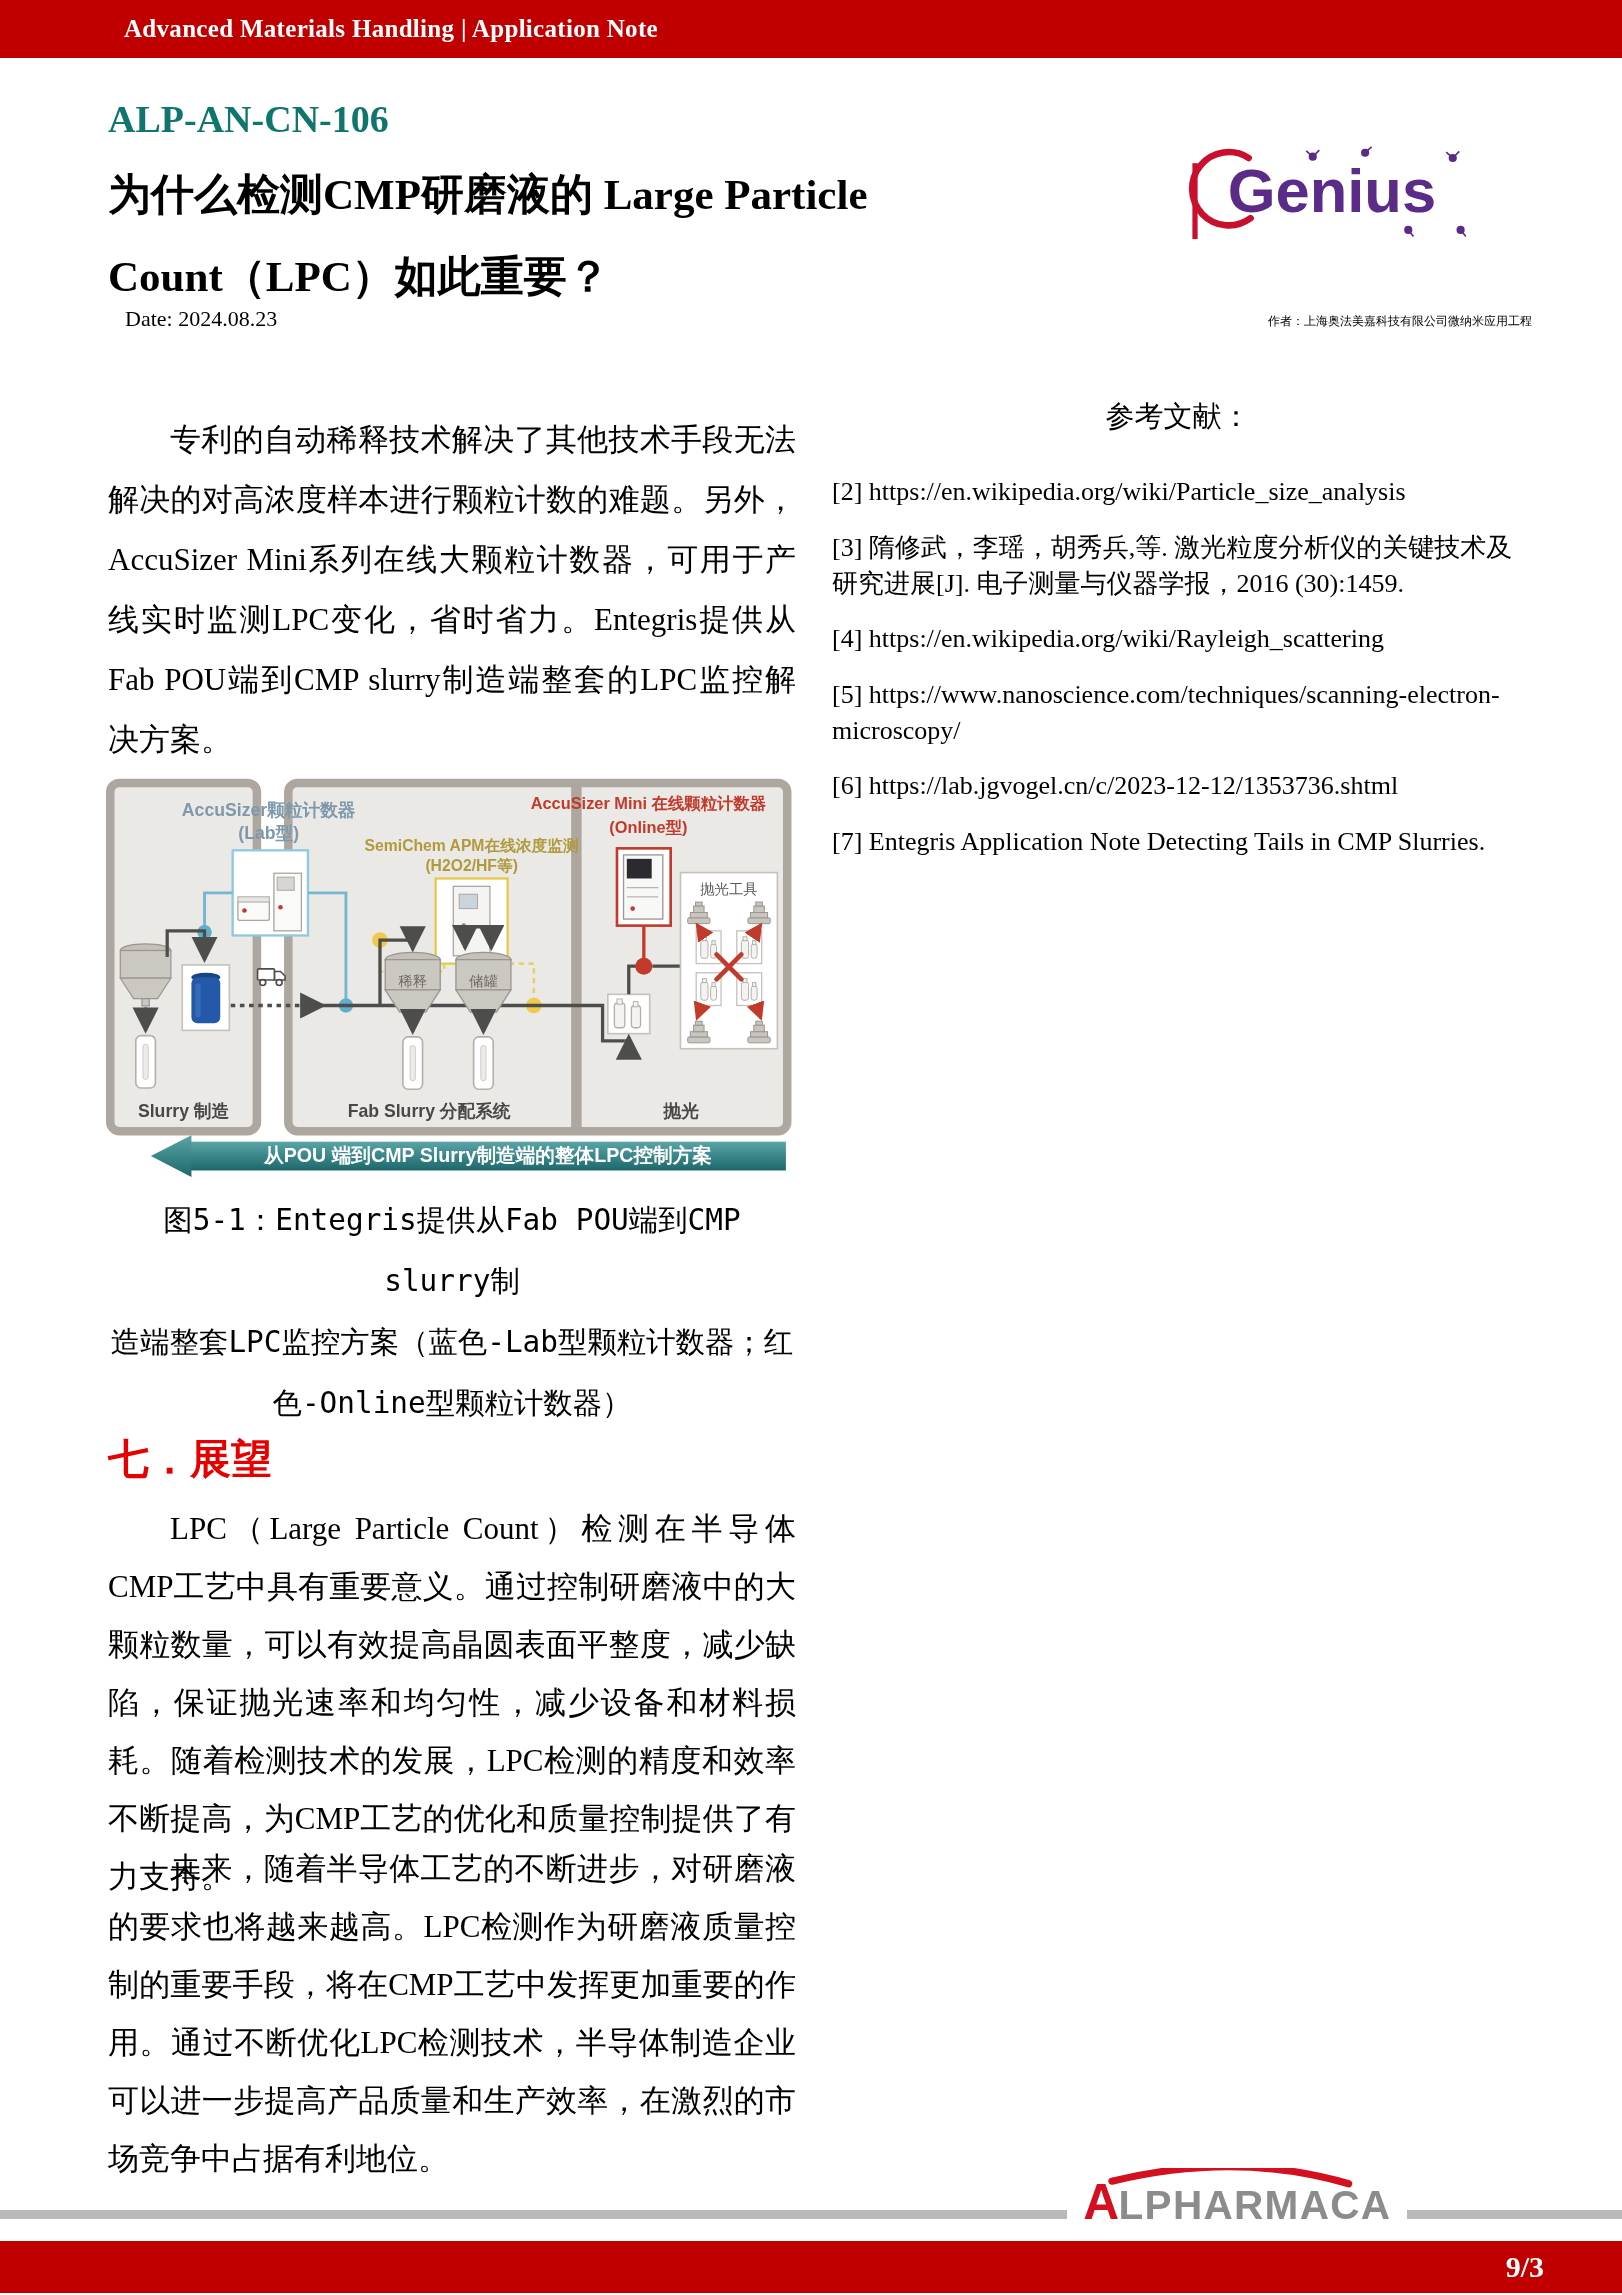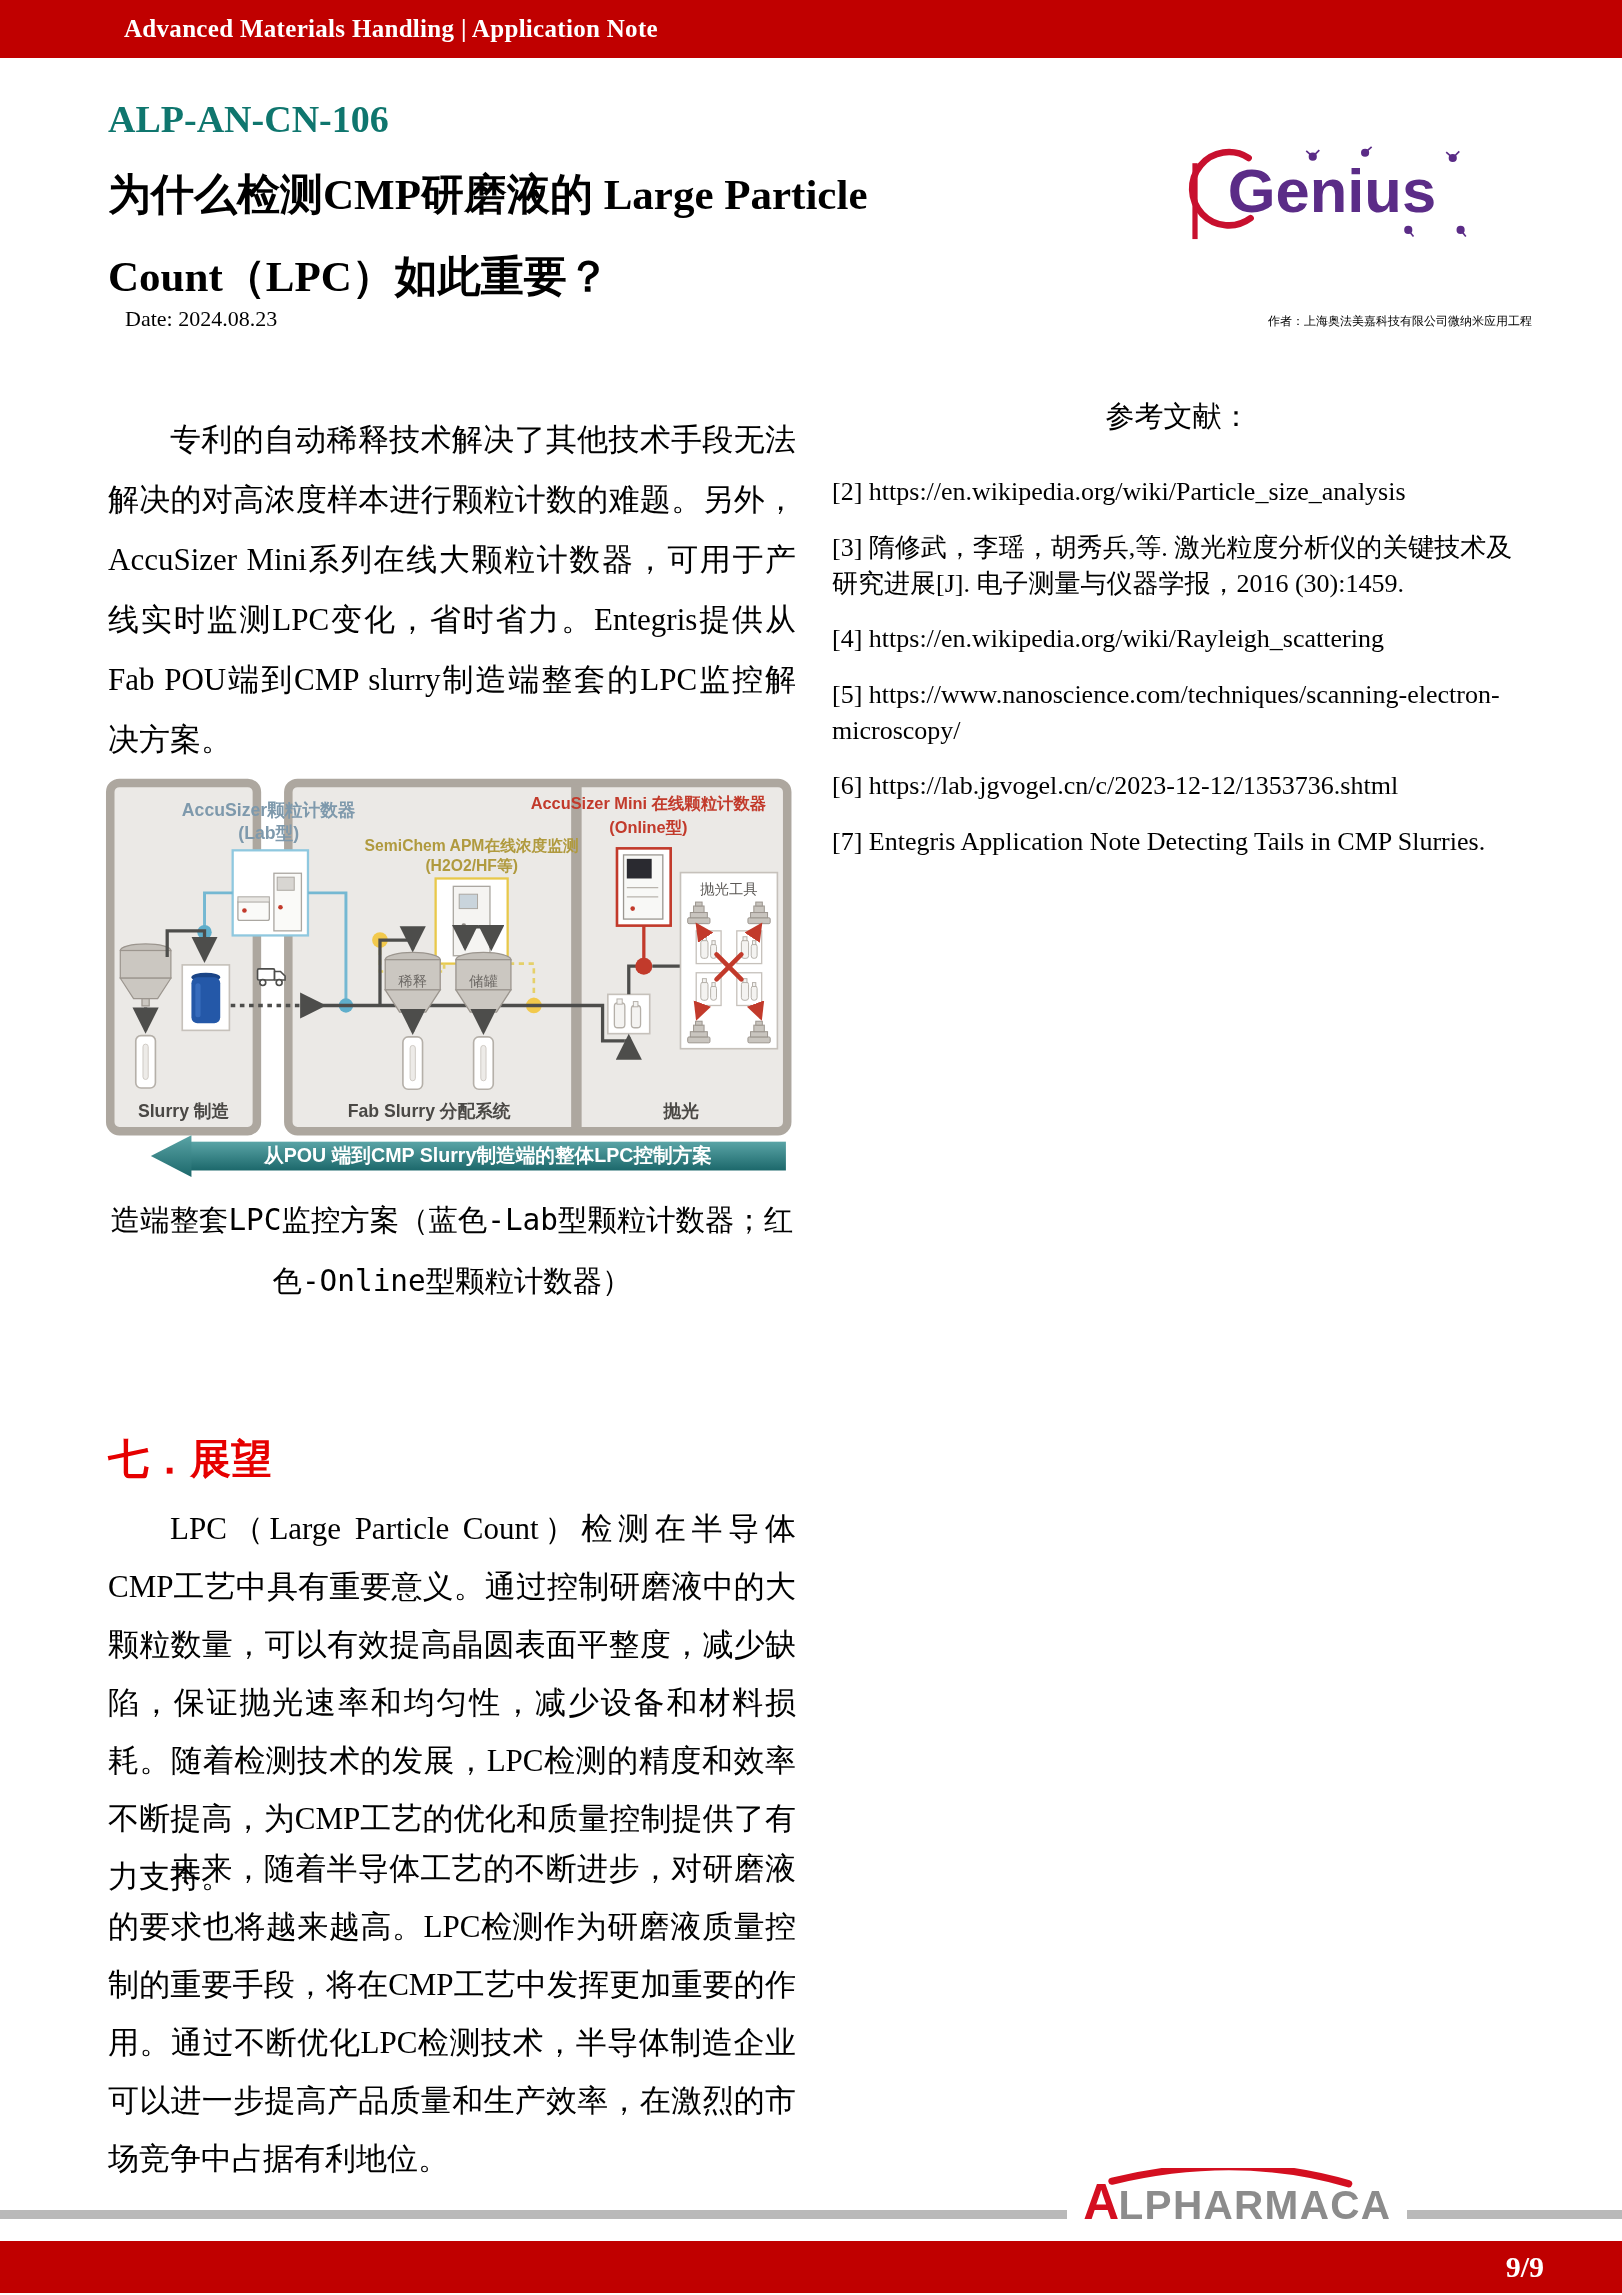--- a/index.html
+++ b/index.html
@@ -241,33 +241,34 @@
 
       <g>
         <rect x="130" y="560" width="910" height="44" fill="url(#tealG)"></rect>
         <polygon points="132,550 132,614 70,582" fill="url(#tealG)"></polygon>
         <text x="585" y="591" text-anchor="middle" font-size="30" font-weight="bold" fill="#FFFFFF">从POU 端到CMP Slurry制造端的整体LPC控制方案</text>
       </g>
     </svg>
   </div>
 
   <div class="fig-caption">
+    <div>图5-1：Entegris提供从Fab POU端到CMP slurry制</div>
     <div>造端整套LPC监控方案（蓝色-Lab型颗粒计数器；红</div>
     <div>色-Online型颗粒计数器）</div>
   </div>
 
   <div class="section-heading">七．展望</div>
   <div class="outlook-p1">LPC（Large Particle Count）检测在半导体CMP工艺中具有重要意义。通过控制研磨液中的大颗粒数量，可以有效提高晶圆表面平整度，减少缺陷，保证抛光速率和均匀性，减少设备和材料损耗。随着检测技术的发展，LPC检测的精度和效率不断提高，为CMP工艺的优化和质量控制提供了有力支持。</div>
   <div class="outlook-p2">未来，随着半导体工艺的不断进步，对研磨液的要求也将越来越高。LPC检测作为研磨液质量控制的重要手段，将在CMP工艺中发挥更加重要的作用。通过不断优化LPC检测技术，半导体制造企业可以进一步提高产品质量和生产效率，在激烈的市场竞争中占据有利地位。</div>
 
   <div class="footer-line"></div>
   <div class="footer-logo">
     <svg width="327" height="59" viewBox="0 0 500 90">
       <path d="M 58 20 Q 250 -26 420 24" stroke="#D40F20" stroke-width="11" fill="none" stroke-linecap="round"></path>
       <text x="14" y="78" font-size="76" font-weight="bold" fill="#D40F20" font-family="Liberation Sans, sans-serif">A</text>
       <text x="68" y="78" font-size="62" font-weight="bold" fill="#8C8C8C" letter-spacing="2" font-family="Liberation Sans, sans-serif">LPHARMACA</text>
     </svg>
   </div>
   <div class="footer-bar"></div>
-  <div class="footer-page">9/9</div>
+  <div class="footer-page">9/3</div>
 
 </div>
 
 
 </body></html>

